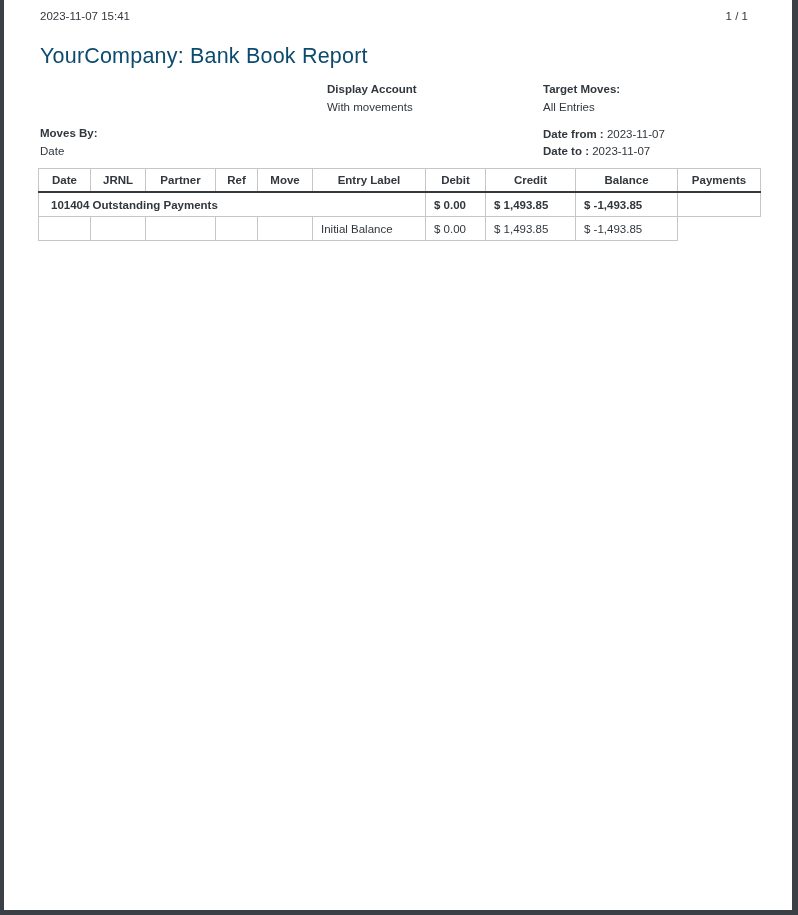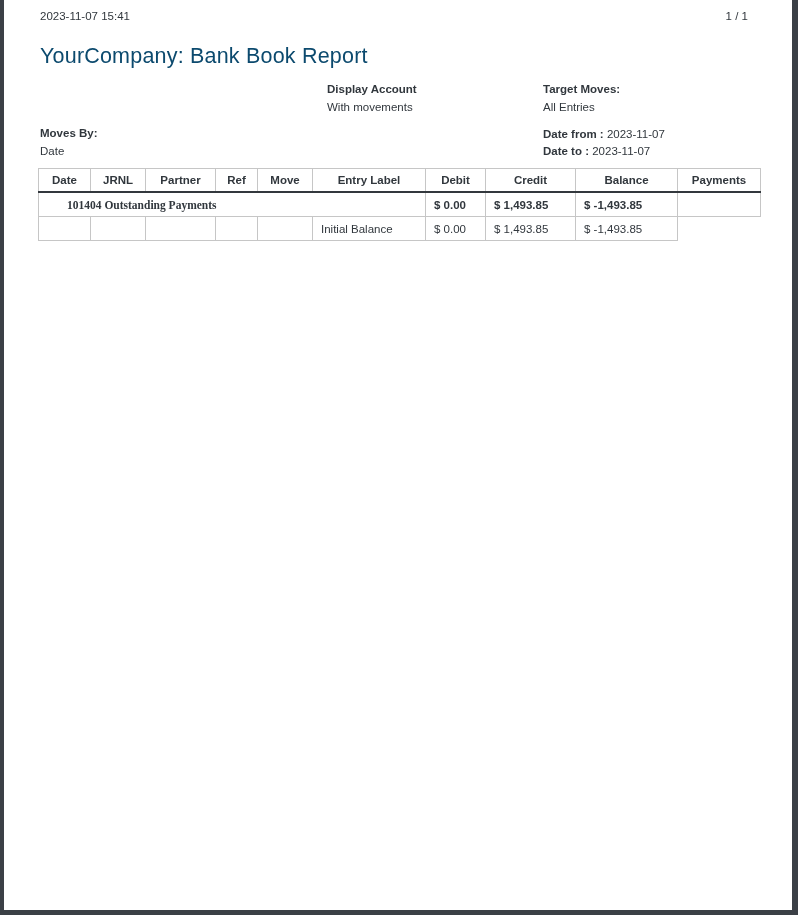--- a/index.html
+++ b/index.html
@@ -45,21 +45,21 @@
     font-size:11.5px; color:#31373d;
   }
   .report-table th {
     border:1px solid #c6c6c6; border-bottom:2px solid #33383d;
     font-weight:700; text-align:center; padding:5px 2px; white-space:nowrap;
   }
   .report-table td {
     border:1px solid #c6c6c6; padding:6px 8px 5px 8px; height:16px;
     white-space:nowrap; overflow:hidden;
   }
-  .report-table td.acct-label { font-weight:700; padding-left:28px;font-family:Liberation Serif, serif; }
+  .report-table td.acct-label { font-weight:700; padding-left:12px; }
   .report-table tr.account-row td { font-weight:700; }
   .report-table td.no-border { border:none; }
 </style>
 </head>
 <body>
 
 <div class="viewport">
   <div class="page">
 
     <div class="page-header">

